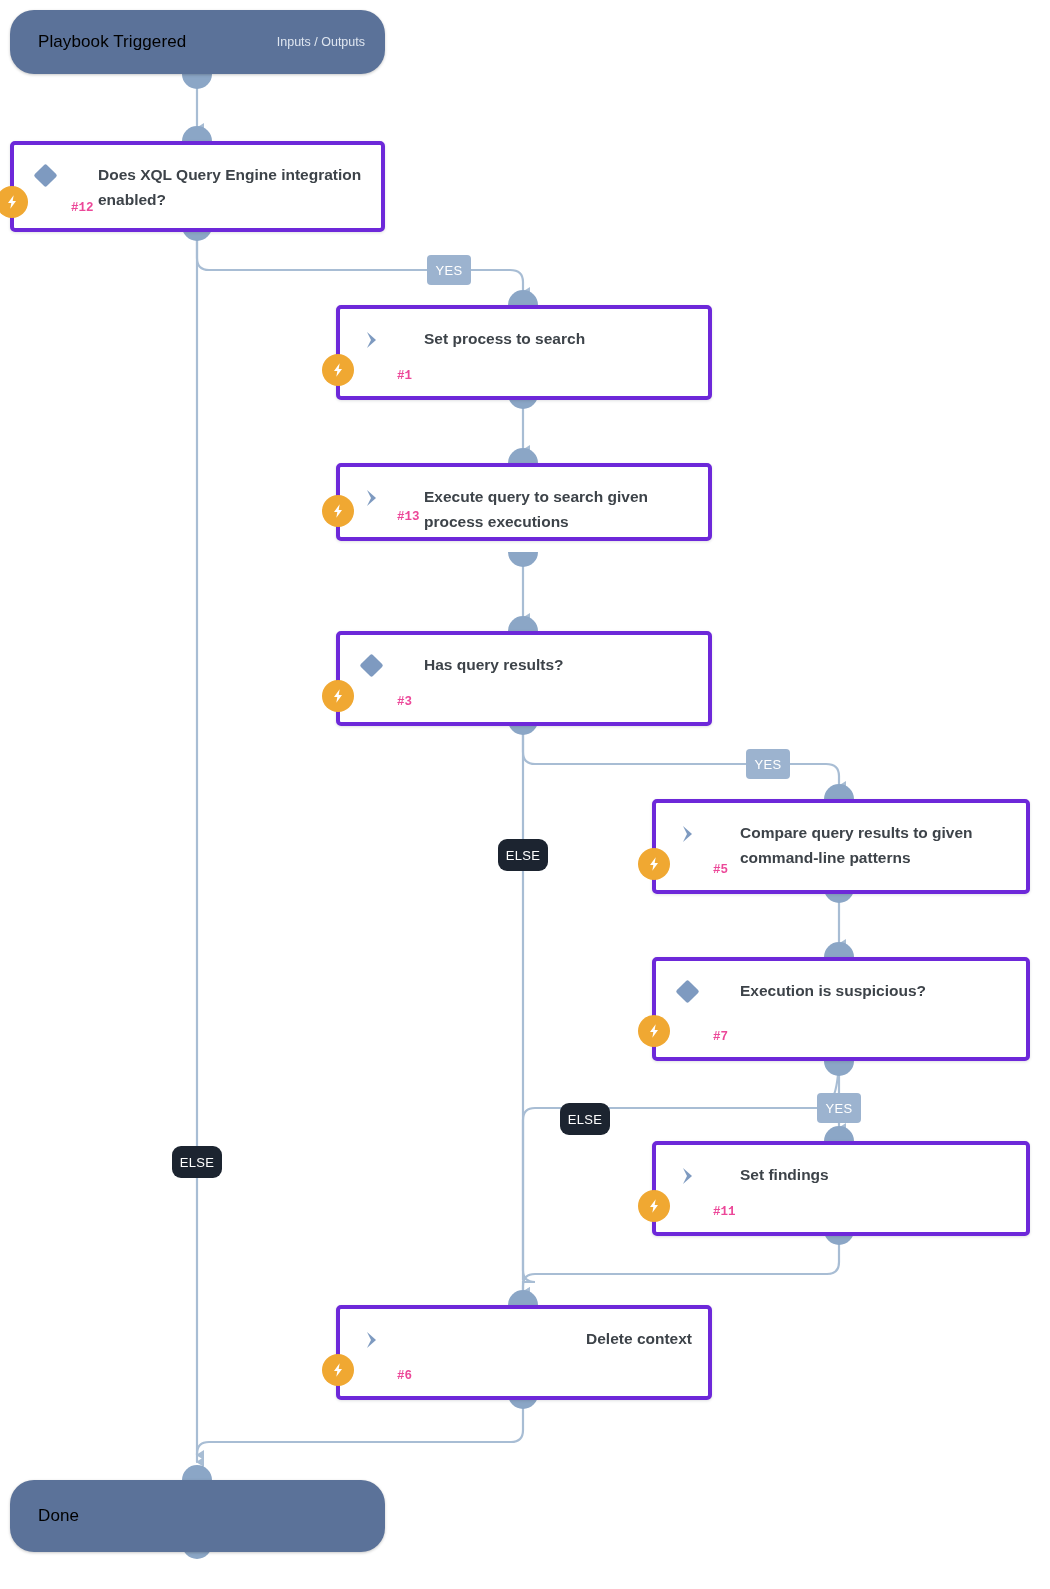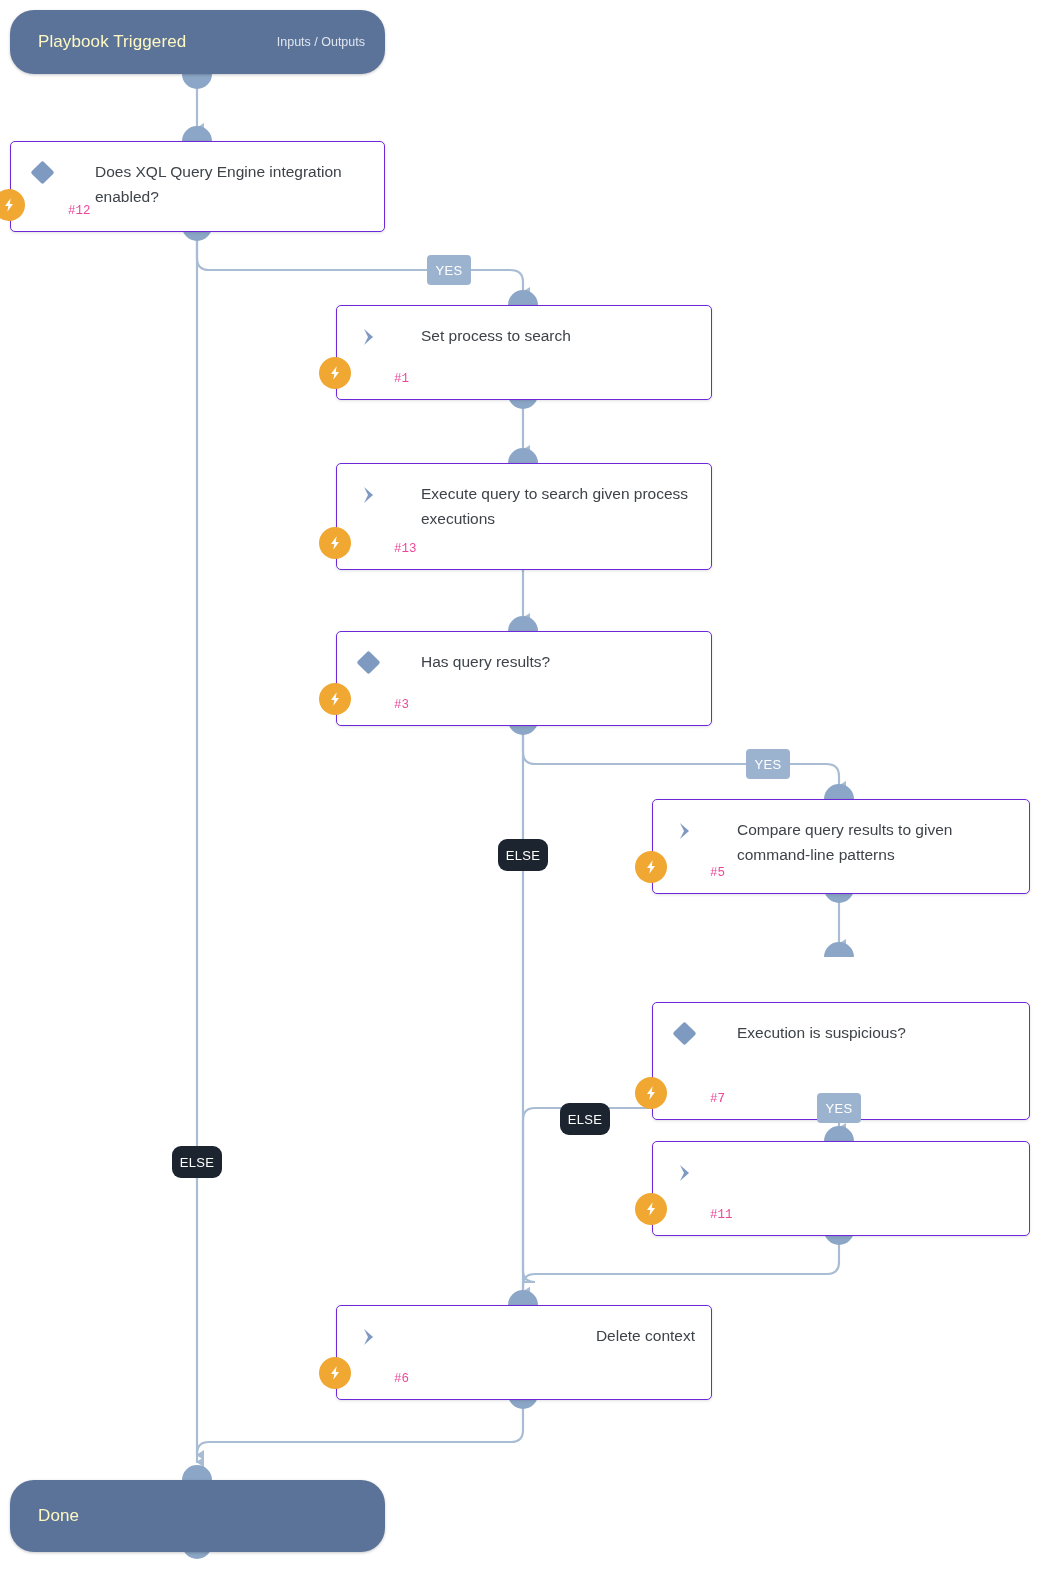--- a/index.html
+++ b/index.html
@@ -33,44 +33,45 @@
     position: absolute;
     box-sizing: border-box;
     background: #5b7299;
     border-radius: 24px;
     box-shadow: 0 1px 3px rgba(0,0,0,0.22);
     display: flex;
     align-items: center;
     z-index: 5;
   }
   .terminal .t-title {
-    color: #fef9c3;
+    color: #000000;
     font-size: 17px;
     letter-spacing: 0.1px;
     margin-left: 28px;
     white-space: nowrap;
   }
   .terminal .t-sub {
     color: #dfe6f0;
     font-size: 12.5px;
     margin-left: auto;
     margin-right: 20px;
     white-space: nowrap;
     padding-left: 36px;
   }
 
   
   .card {
     position: absolute;
     box-sizing: border-box;
     background: #ffffff;
-    border: 1px solid #6d28d9;
+    border: 4px solid #6d28d9;
     border-radius: 5px;
     box-shadow: 0 1px 3px rgba(16,24,40,0.13);
     z-index: 5;
+    font-weight: bold;
   }
   .card-title {
     position: absolute;
     left: 84px;
     top: 17px;
     right: 16px;
     font-size: 15.5px;
     line-height: 25px;
     color: #3d4349;
   }
@@ -236,21 +237,21 @@
     <div class="card-id">#1</div>
     <div class="badge-bolt">
       <svg width="16" height="16" viewBox="0 0 24 24">
           <path d="M14.5 2 6 13.5h5L9.5 22 18 10.5h-5L14.5 2z" fill="#ffffff"></path>
         </svg>
     </div>
   </div>
   <div class="port port-out" style="left:508px; top:394px;"></div>
 
   <div class="port port-in" style="left:508px; top:448px;"></div>
-  <div class="card" style="left:336px; top:463px; width:376px; height:107px;">
+  <div class="card" style="left:336px; top:463px; width:376px; height:78px;">
     <span class="ico-chevron">
       <svg width="24" height="24" viewBox="0 0 24 24">
           <path d="M7 4 L16 12 L7 20 L11 12 Z" fill="#7e9ac0"></path>
         </svg>
     </span>
     <div class="card-title">Execute query to search given process executions</div>
     <div class="card-id">#13</div>
     <div class="badge-bolt">
       <svg width="16" height="16" viewBox="0 0 24 24">
           <path d="M14.5 2 6 13.5h5L9.5 22 18 10.5h-5L14.5 2z" fill="#ffffff"></path>
@@ -286,21 +287,21 @@
     <div class="card-id">#5</div>
     <div class="badge-bolt">
       <svg width="16" height="16" viewBox="0 0 24 24">
           <path d="M14.5 2 6 13.5h5L9.5 22 18 10.5h-5L14.5 2z" fill="#ffffff"></path>
         </svg>
     </div>
   </div>
   <div class="port port-out" style="left:824px; top:888px;"></div>
 
   <div class="port port-in" style="left:824px; top:942px;"></div>
-  <div class="card" style="left:652px; top:1002px; width:378px; height:118px;">
+  <div class="card" style="left:652px; top:957px; width:378px; height:104px;">
     <span class="ico-diamond"></span>
     <div class="card-title">Execution is suspicious?</div>
     <div class="card-id">#7</div>
     <div class="badge-bolt">
       <svg width="16" height="16" viewBox="0 0 24 24">
           <path d="M14.5 2 6 13.5h5L9.5 22 18 10.5h-5L14.5 2z" fill="#ffffff"></path>
         </svg>
     </div>
   </div>
   <div class="port port-full" style="left:824px; top:1046px;"></div>
@@ -308,20 +309,21 @@
   <div class="lbl lbl-yes" style="left:817px; top:1093px;">YES</div>
   <div class="lbl lbl-else" style="left:560px; top:1103px;">ELSE</div>
 
   <div class="port port-in" style="left:824px; top:1126px;"></div>
   <div class="card" style="left:652px; top:1141px; width:378px; height:95px;">
     <span class="ico-chevron">
       <svg width="24" height="24" viewBox="0 0 24 24">
           <path d="M7 4 L16 12 L7 20 L11 12 Z" fill="#7e9ac0"></path>
         </svg>
     </span>
+    <div class="card-title">Set findings</div>
     <div class="card-id">#11</div>
     <div class="badge-bolt">
       <svg width="16" height="16" viewBox="0 0 24 24">
           <path d="M14.5 2 6 13.5h5L9.5 22 18 10.5h-5L14.5 2z" fill="#ffffff"></path>
         </svg>
     </div>
   </div>
   <div class="port port-out" style="left:824px; top:1230px;"></div>
 
   <div class="port port-in" style="left:508px; top:1290px;"></div>

